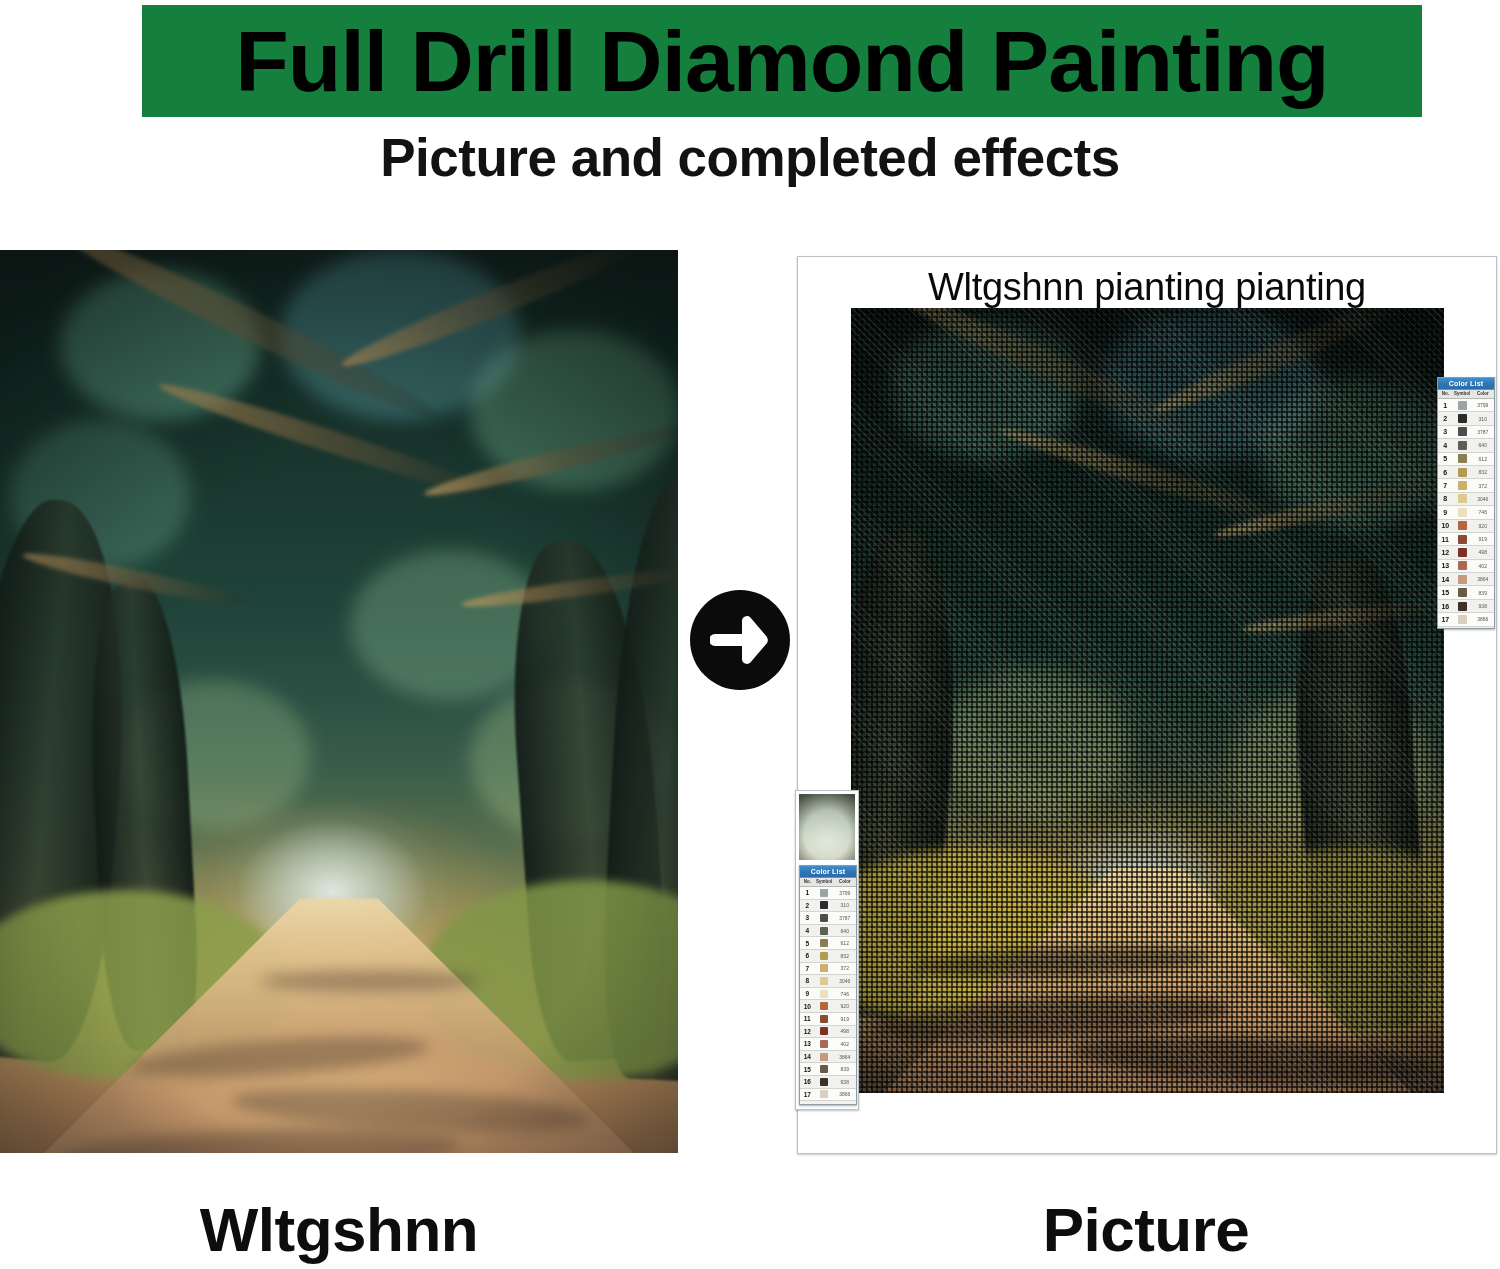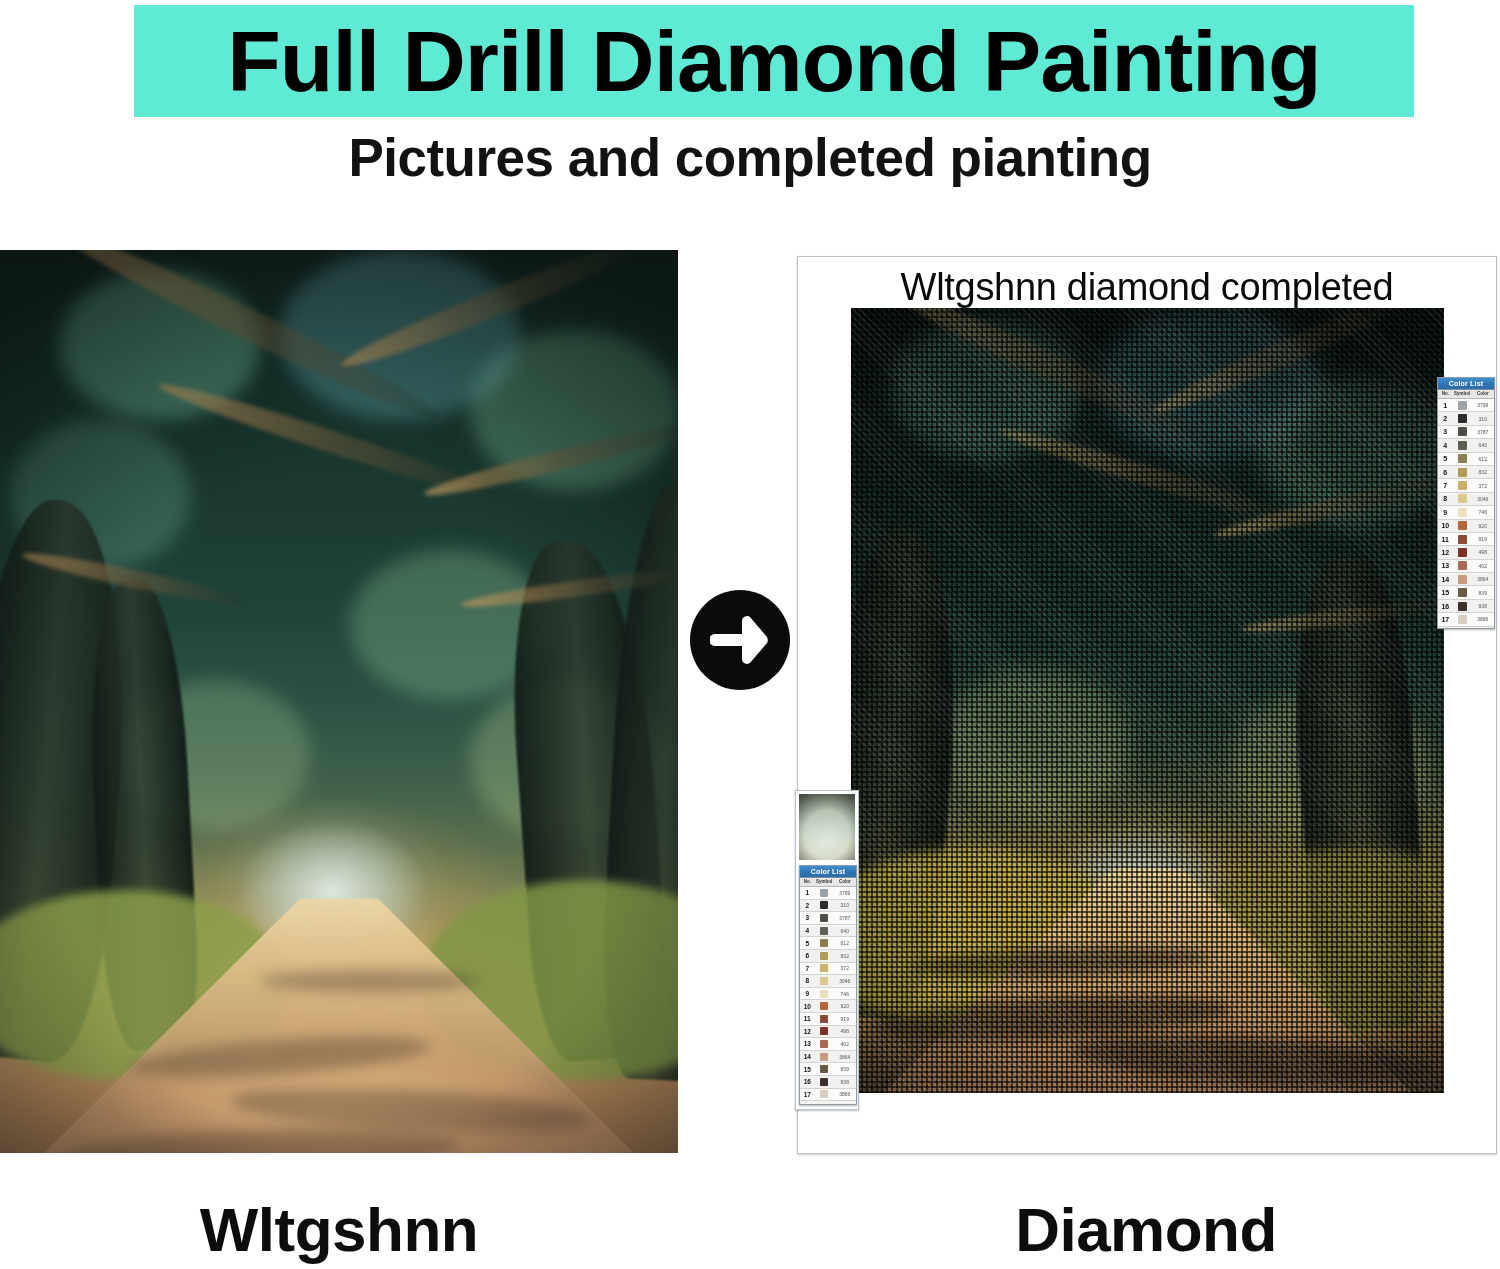--- a/index.html
+++ b/index.html
@@ -13,25 +13,25 @@
     height: 1269px;
     position: relative;
     overflow: hidden;
     font-family: "Liberation Sans", sans-serif;
     -webkit-font-smoothing: antialiased;
   }
 
   
   .title-banner {
     position: absolute;
-    left: 134px;
+    left: 142px;
     top: 5px;
     width: 1280px;
     height: 112px;
-    background: #5eead4;
+    background: #15803d;
     display: flex;
     align-items: center;
     justify-content: center;
   }
   .title-banner .title-text {
     font-family: "Liberation Sans Narrow", "Liberation Sans", sans-serif;
     font-weight: 700;
     font-size: 86px;
     line-height: 1;
     color: #000000;
@@ -391,21 +391,21 @@
   #caption-left  { left: 0; width: 678px; text-align: center; }
   #caption-right { left: 797px; width: 698px; text-align: center; }
 </style>
 </head>
 <body>
 
 <div class="title-banner">
   <span class="title-text">Full Drill Diamond Painting</span>
 </div>
 
-<div class="subtitle">Pictures and completed pianting</div>
+<div class="subtitle">Picture and completed effects</div>
 
 <div class="photo-panel">
   <div class="forest-scene">
     <div class="leafmass l1"></div>
     <div class="leafmass l2"></div>
     <div class="leafmass l3"></div>
     <div class="leafmass l4"></div>
     <div class="leafmass l5"></div>
     <div class="leafmass l6"></div>
     <div class="leafmass l7"></div>
@@ -436,21 +436,21 @@
 
 <div class="caption" id="caption-left">Wltgshnn</div>
 
 <div class="arrow-badge">
   <svg width="60" height="56" viewBox="0 0 60 56" aria-hidden="true">
     <path d="M5 22 h27 V9 a5 5 0 0 1 8.4 -3.6 L55.5 23.2 a6 6 0 0 1 0 9.6 L40.4 50.6 A5 5 0 0 1 32 47 V34 H5 a5.5 5.5 0 0 1 0 -12 Z" fill="#ffffff"></path>
   </svg>
 </div>
 
 <div class="canvas-panel">
-  <div class="canvas-heading">Wltgshnn diamond completed</div>
+  <div class="canvas-heading">Wltgshnn pianting pianting</div>
 
   <div class="mosaic-wrap">
     <div class="mosaic-art">
       <div class="m-leaf ml1"></div>
       <div class="m-leaf ml2"></div>
       <div class="m-leaf ml3"></div>
       <div class="m-leaf ml4"></div>
       <div class="m-leaf ml5"></div>
 
       <div class="m-trunk mt1"></div>
@@ -736,13 +736,13 @@
           <div class="cl-no">17</div>
           <div class="cl-sym">
             <i style="background: rgb(217, 207, 192);"></i>
           </div>
           <div class="cl-code">3866</div>
         </div>
       </div>
   </div>
 </div>
 
-<div class="caption" id="caption-right">Diamond</div>
+<div class="caption" id="caption-right">Picture</div>
 
 </body></html>

